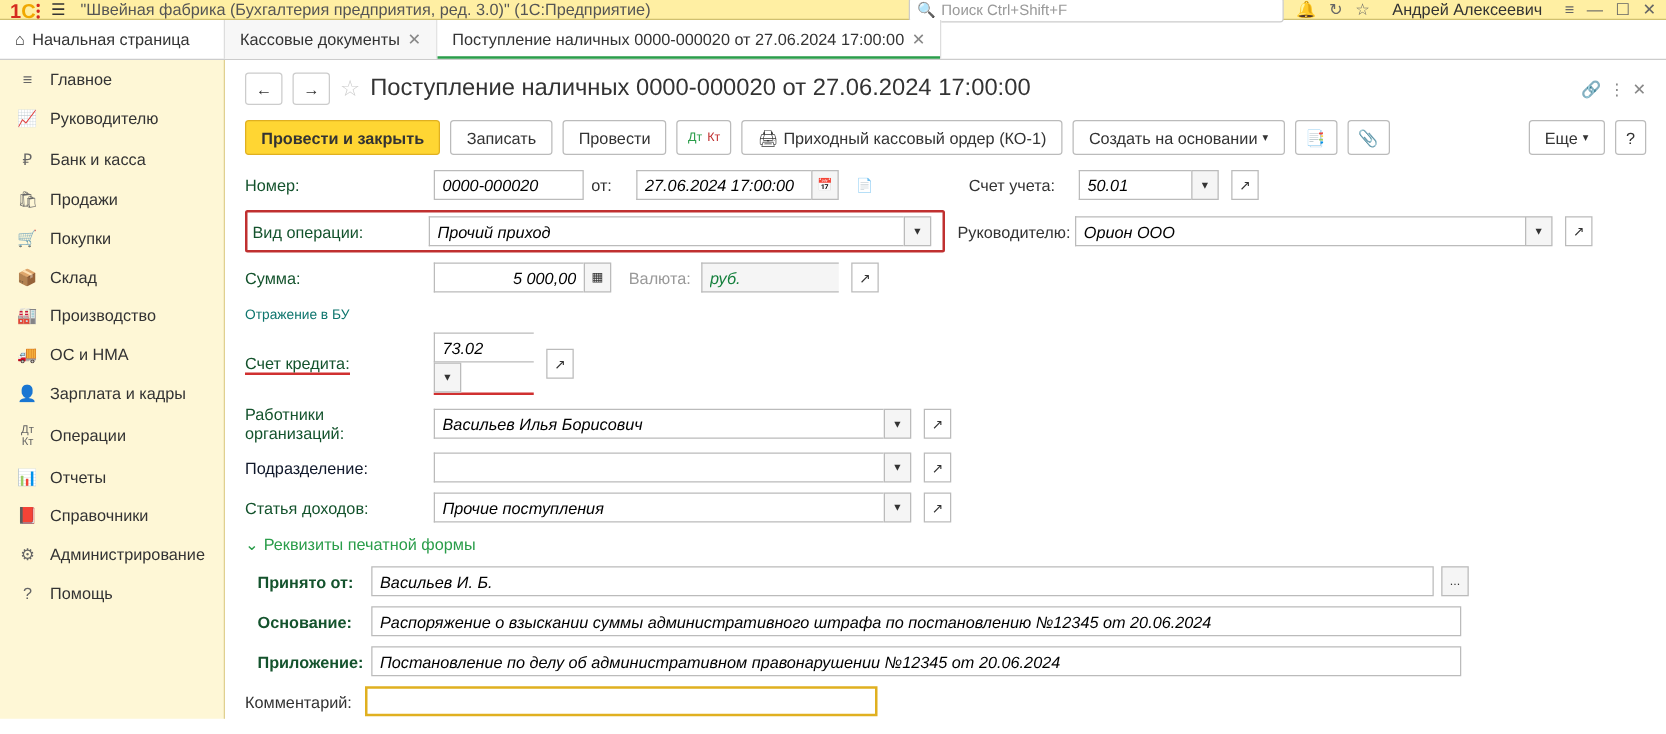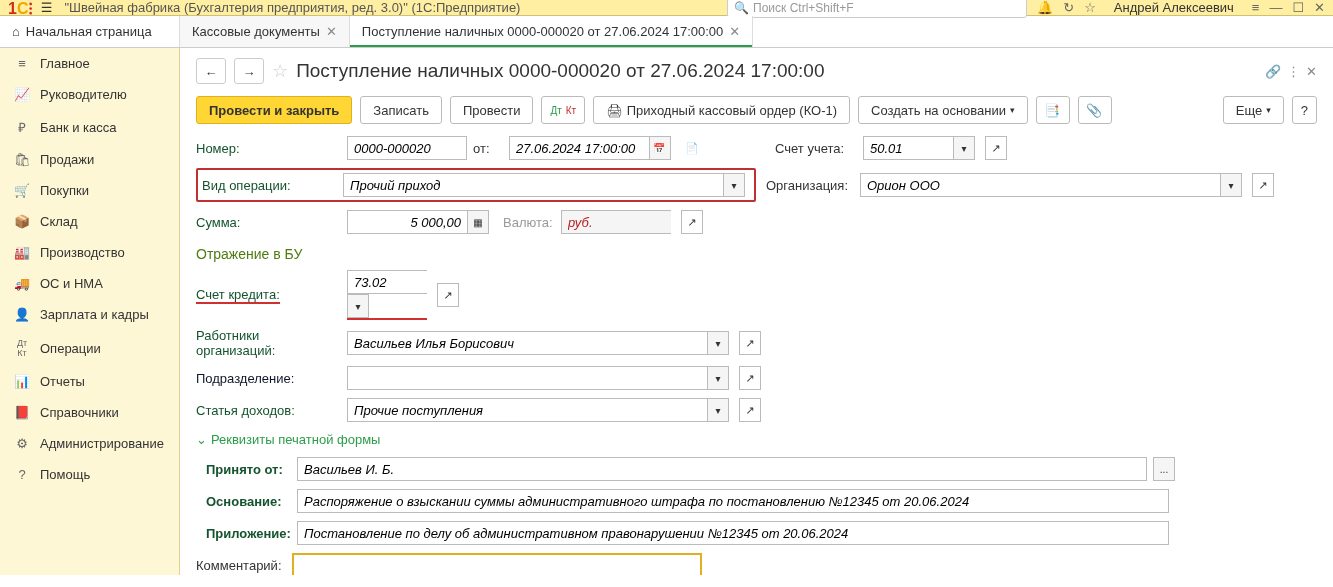--- a/index.html
+++ b/index.html
@@ -44,30 +44,30 @@
   
   .toolbar { display: flex; gap: 8px; margin-bottom: 12px; align-items: center; border-radius: 14px; }
   .btn { height: 28px; padding: 0 12px; border: 1px solid #bbb; background: #fff; border-radius: 3px; display: flex; align-items: center; gap: 4px; cursor: pointer; font-size: 13px; }
   .btn.primary { background: #ffd633; border-color: #e0b020; font-weight: bold; }
   .btn.icon-only { padding: 0 8px; }
   
   
   .form-row { display: flex; align-items: center; margin-bottom: 8px; gap: 6px; }
   .label { width: 145px; color: #14532d; }
   .input { height: 24px; border: 1px solid #bbb; padding: 0 6px; background: #fff; font-size: 13px; font-style: italic; }
-  .input.ro { background: #f5f5f5; color: #b91c1c; }
+  .input.ro { background: #f5f5f5; color: #15803d; }
   .input-group { display: flex; }
   .input-group .input { border-right: none; }
   .input-btn { width: 22px; height: 24px; border: 1px solid #bbb; background: #f5f5f5; display: flex; align-items: center; justify-content: center; cursor: pointer; font-size: 10px; }
   .ext-btn { width: 22px; height: 24px; border: 1px solid #bbb; background: #fff; margin-left: 4px; display: flex; align-items: center; justify-content: center; cursor: pointer; font-size: 11px; }
   
   .red-box { border: 2px solid #c03030; padding: 3px 4px; border-radius: 2px; display: flex; align-items: center; width: 560px; }
   .red-underline { display:inline-block; border-bottom: 2px solid #d03030; }
   
-  .section-title { color: #4d7c0f; font-size: 14px; margin: 12px 0 8px; }
+  .section-title { color: #0f766e; font-size: 11px; margin: 12px 0 8px; }
   .collapse-link { color: #2a9d4a; display: flex; align-items: center; gap: 4px; margin: 10px 0; cursor: pointer; }
   
   .yellow-box { border: 2px solid #e0b020; }
   
   .lbl-wide { width: 85px; color: #14532d; font-weight: bold; }
   .input-wide { flex: 1; }
 </style>
 </head>
 <body>
 
@@ -233,21 +233,21 @@
     </div>
 
     <div class="form-row">
       <div class="red-box">
         <span class="label" style="width:141px">Вид операции:</span>
         <div class="input-group" style="flex:1">
           <input class="input" style="width: 380px;" value="Прочий приход">
           <div class="input-btn">▾</div>
         </div>
       </div>
-      <span style="width:88px;margin-left:4px">Организация:</span>
+      <span style="width:88px;margin-left:4px">Руководителю:</span>
       <div class="input-group">
         <input class="input" style="width: 360px;" value="Орион ООО">
         <div class="input-btn">▾</div>
       </div>
       <div class="ext-btn">↗</div>
     </div>
 
     <div class="form-row">
       <span class="label">Сумма:</span>
       <div class="input-group">

